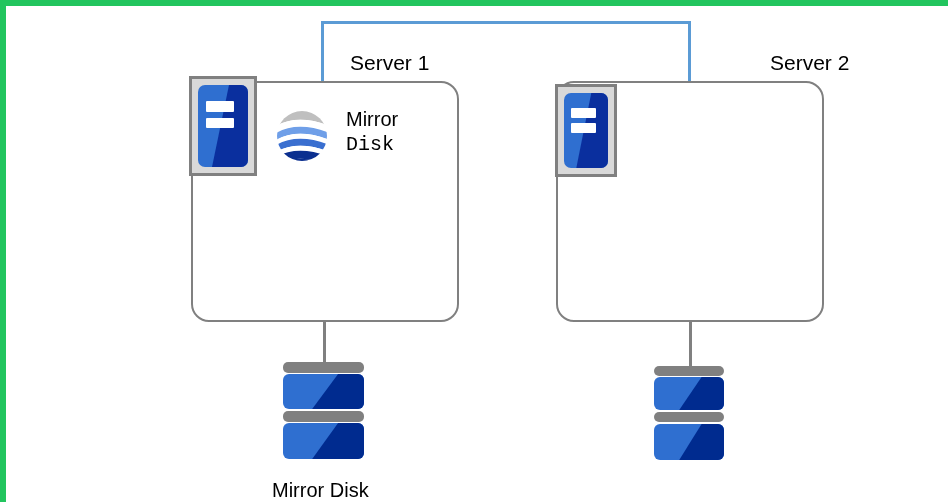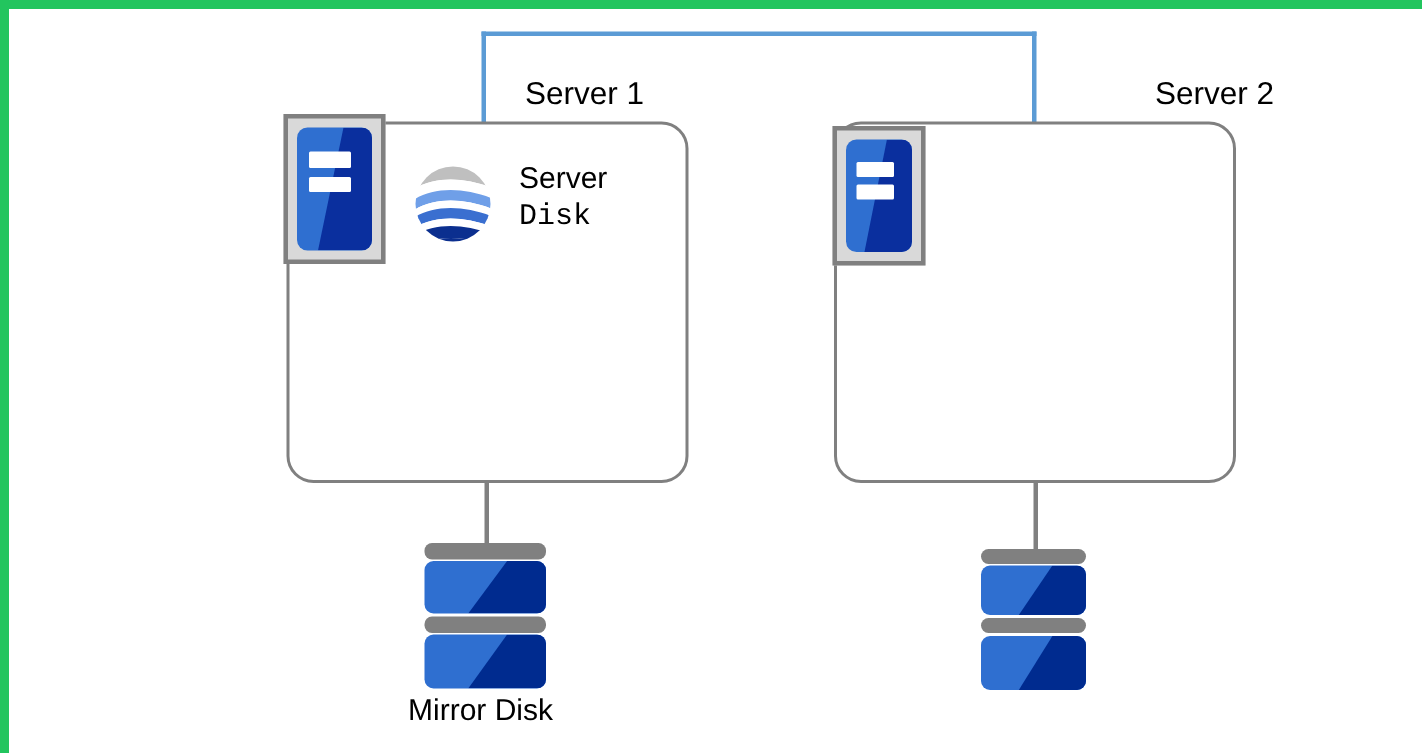--- a/index.html
+++ b/index.html
@@ -93,20 +93,21 @@
     line-height: 24px;
   }
   .res-label {
     font-size: 20px;
     line-height: 26px;
     white-space: normal;
   }
   .disk-label {
     font-size: 20px;
     line-height: 24px;
+    margin-top: 16px;
   }
 
   
   .drop-line {
     position: absolute;
     width: 3px;
     background: #808080;
   }
 
   
@@ -166,21 +167,21 @@
         <path d="M -4 33 C 10 21, 34 21, 56 31 L 56 24 C 34 14, 10 14, -4 26 Z" fill="#6F9FE8"></path>
         <path d="M -4 38 C 10 26, 34 26, 56 36 L 56 31 C 34 21, 10 21, -4 33 Z" fill="#ffffff"></path>
         <path d="M -4 45 C 10 33, 34 33, 56 43 L 56 36 C 34 26, 10 26, -4 38 Z" fill="#3A6FD0"></path>
         <path d="M -4 50 C 10 38, 34 38, 56 48 L 56 43 C 34 33, 10 33, -4 45 Z" fill="#ffffff"></path>
         <path d="M -4 58 C 10 46, 34 46, 56 56 L 56 48 C 34 38, 10 38, -4 50 Z" fill="#0B2F8F"></path>
         <path d="M -4 58 L 56 58 L 56 56 C 34 46, 10 46, -4 58 Z" fill="#0B2F8F"></path>
       </g>
     </svg>
   </div>
 
-  <div class="label res-label" style="left:340px; top:100px;">Server</div>
+  <div class="label res-label" style="left:340px; top:100px;">Mirror</div>
   <div class="label res-label" style="left:340px; top:126px;font-family:Liberation Mono, monospace;">Disk</div>
 
   <div class="drop-line" style="left:317px; top:316px; height:40px;"></div>
 
   <div class="disk-stack" style="left:277px; top:356px; width:81px; height:97px;">
     <div class="disk-bar" style="top:0px;  width:81px; height:11px;"></div>
     <div class="disk-body" style="top:12px; width:81px; height:35px;">
         <div class="dk"></div>
       </div>
     <div class="disk-bar" style="top:49px; width:81px; height:11px;"></div>

